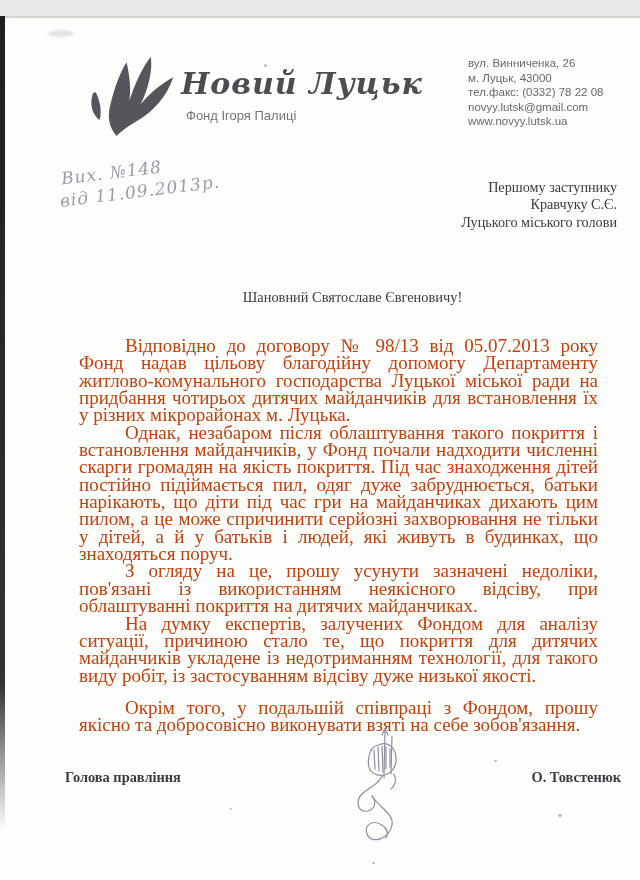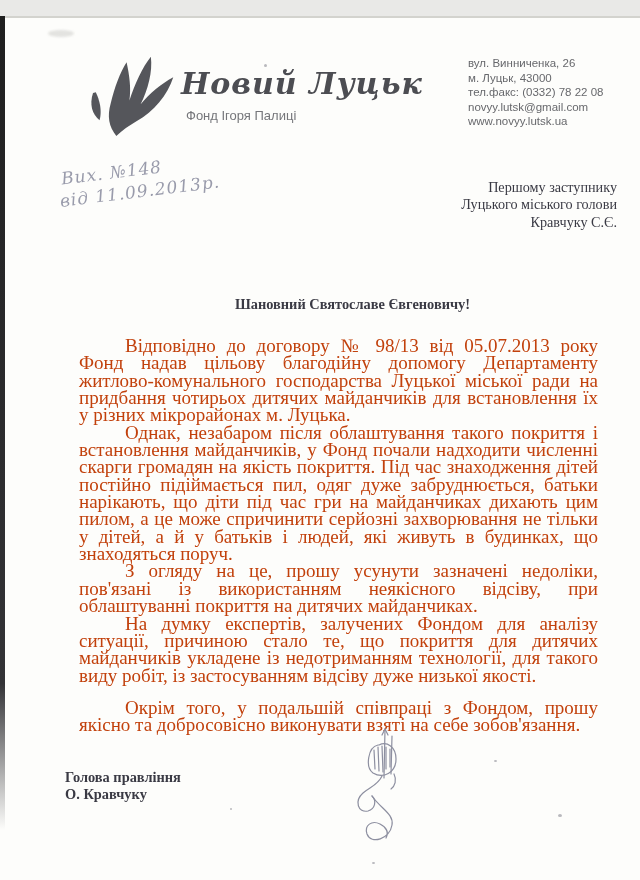--- a/index.html
+++ b/index.html
@@ -42,37 +42,37 @@
   .hand-note .l2{margin-left:-4px;}
 
   
   .recipient{
     position:absolute;right:23px;top:163px;text-align:right;
     font-size:14.2px;line-height:17.4px;color:#3a3a44;
   }
   .recipient .b{font-weight:normal;}
 
   .salutation{
-    position:absolute;left:65px;top:280px;width:519px;text-align:center;
-    transform:translateX(28px);font-weight:bold;font-size:14.4px;color:#3a3a44;
+    position:absolute;left:65px;top:273px;width:519px;text-align:center;
+    transform:translateX(28px);font-weight:normal;font-size:14.4px;color:#3a3a44;
   }
 
   
   .body-text{
     position:absolute;left:79px;top:321px;width:519px;
     font-size:19px;line-height:17.35px;text-align:justify;color:#c2410c;
   }
   .body-text p{margin:0;text-indent:46px;}
   .body-text p.gap{margin-top:15px;}
 
   
   .closing{
     position:absolute;left:65px;top:753px;width:556px;
     display:flex;justify-content:space-between;
-    font-weight:bold;font-size:14.4px;color:#3a3a44;flex-direction:column;
+    font-weight:bold;font-size:14.4px;color:#3a3a44;
   }
   .signature{position:absolute;left:341px;top:710px;width:82px;height:128px;}
 </style>
 </head>
 <body>
 
 <div class="page">
 
   <div class="edge-top"></div>
   <div class="edge-left"></div>
@@ -99,22 +99,22 @@
     <div>www.novyy.lutsk.ua</div>
   </div>
 
   <div class="hand-note">
     <div class="l1">Вих. №148</div>
     <div class="l2">від 11.09.2013р.</div>
   </div>
 
   <div class="recipient">
     <div class="b">Першому заступнику</div>
+    <div class="b">Кравчуку С.Є.</div>
     <div class="b">Луцького міського голови</div>
-    <div class="b">Кравчуку С.Є.</div>
   </div>
 
   <div class="salutation">Шановний Святославе Євгеновичу!</div>
 
   <div class="body-text">
     <p>Відповідно до договору № 98/13 від 05.07.2013 року Фонд надав цільову благодійну допомогу Департаменту житлово-комунального господарства Луцької міської ради на придбання чотирьох дитячих майданчиків для встановлення їх у різних мікрорайонах м. Луцька.</p>
     <p>Однак, незабаром після облаштування такого покриття і встановлення майданчиків, у Фонд почали надходити численні скарги громадян на якість покриття. Під час знаходження дітей постійно підіймається пил, одяг дуже забруднюється, батьки нарікають, що діти під час гри на майданчиках дихають цим пилом, а це може спричинити серйозні захворювання не тільки у дітей, а й у батьків і людей, які живуть в будинках, що знаходяться поруч.</p>
     <p>З огляду на це, прошу усунути зазначені недоліки, пов'язані із використанням неякісного відсіву, при облаштуванні покриття на дитячих майданчиках.</p>
     <p>На думку експертів, залучених Фондом для аналізу ситуації, причиною стало те, що покриття для дитячих майданчиків укладене із недотриманням технології, для такого виду робіт, із застосуванням відсіву дуже низької якості.</p>
     <p class="gap">Окрім того, у подальшій співпраці з Фондом, прошу якісно та добросовісно виконувати взяті на себе зобов'язання.</p>
@@ -132,16 +132,16 @@
       <path d="M45,21 L45,43"></path>
       <path d="M49,23 L49,41"></path>
       <path d="M53,48 C56,54 54,60 50,63"></path>
       <path d="M41,50 C37,59 29,61 22,67 C13,75 17,87 27,85 C34,83 36,75 31,70"></path>
       <path d="M31,70 C40,83 53,88 51,99 C49,113 30,119 26,108 C23,99 31,94 39,98 C45,101 48,106 45,112"></path>
     </g>
   </svg>
 
   <div class="closing">
     <span>Голова правління</span>
-    <span>О. Кравчуку</span>
+    <span>О. Товстенюк</span>
   </div>
 
 </div>
 
 </body></html>

